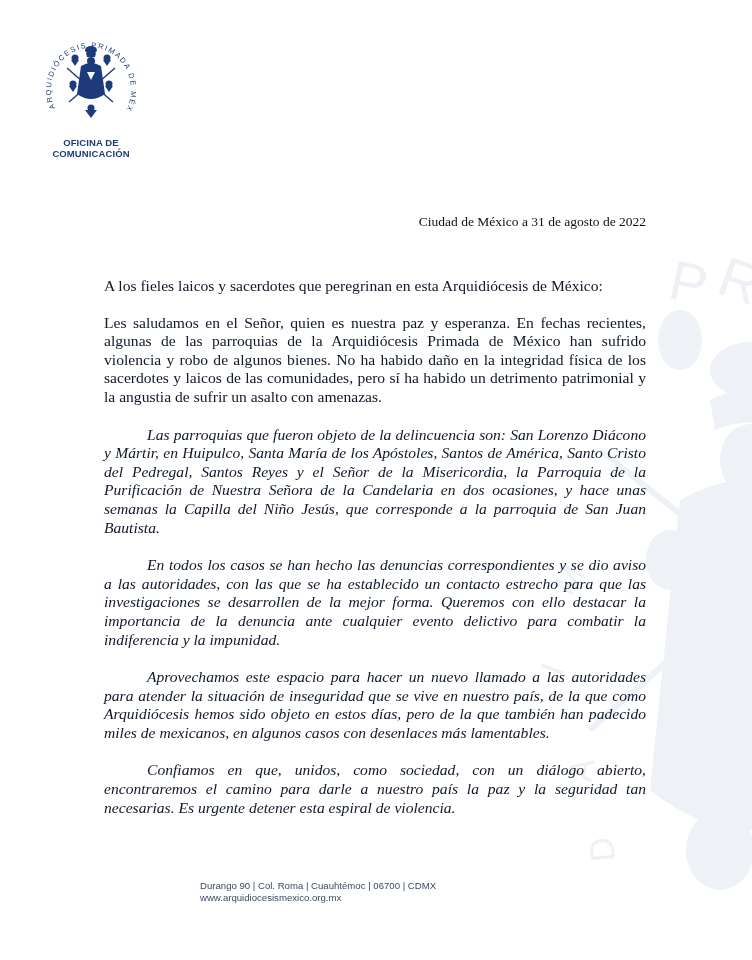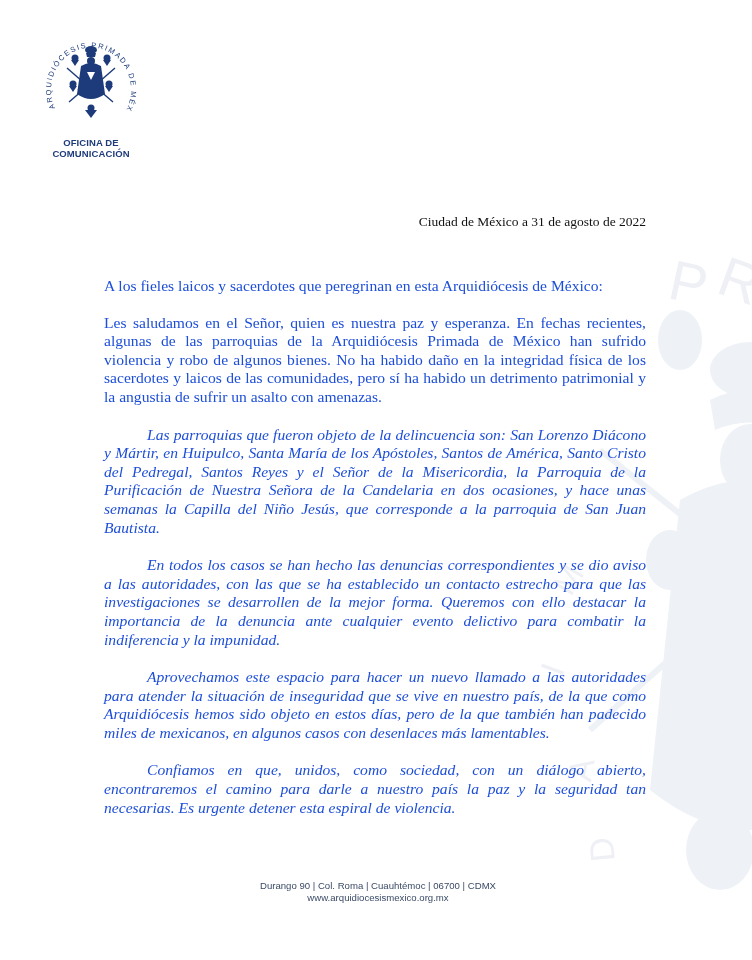--- a/index.html
+++ b/index.html
@@ -22,27 +22,27 @@
     .logo-caption {
       font-family: "Liberation Sans", sans-serif; font-weight: bold; font-size: 9.5px;
       color: #1d3b7a; line-height: 11px; margin-top: 7px; letter-spacing: 0.1px;
     }
     .date {
       position: absolute; left: 300px; top: 214px; width: 346px; text-align: right;
       font-size: 13.5px; color: #111;
     }
     .letter {
       position: absolute; left: 104px; top: 277px; width: 542px;
-      font-size: 15.6px; line-height: 18.6px; color: #1d4ed8;
+      font-size: 15.6px; line-height: 18.6px; color: #0f172a;
     }
     .letter p { margin: 0 0 19px 0; text-align: justify; }
     .letter p.indent { text-indent: 43px; font-style: italic; }
     .letter p.greeting { text-align: left; margin-bottom: 18px; }
     .footer {
-      position: absolute; left: 200px; top: 880px; width: 356px; text-align: center;
+      position: absolute; left: 200px; top: 880px; width: 356px; text-align: left;
       font-family: "Liberation Sans", sans-serif; font-size: 9.6px; line-height: 11.5px; color: #3a4a66;
     }
   </style>
 </head>
 <body>
 
 <div class="watermark">
   <svg width="300" height="720" viewBox="0 0 300 720">
     <g fill="#eef1f6">
       <ellipse cx="190" cy="140" rx="40" ry="28"></ellipse>

